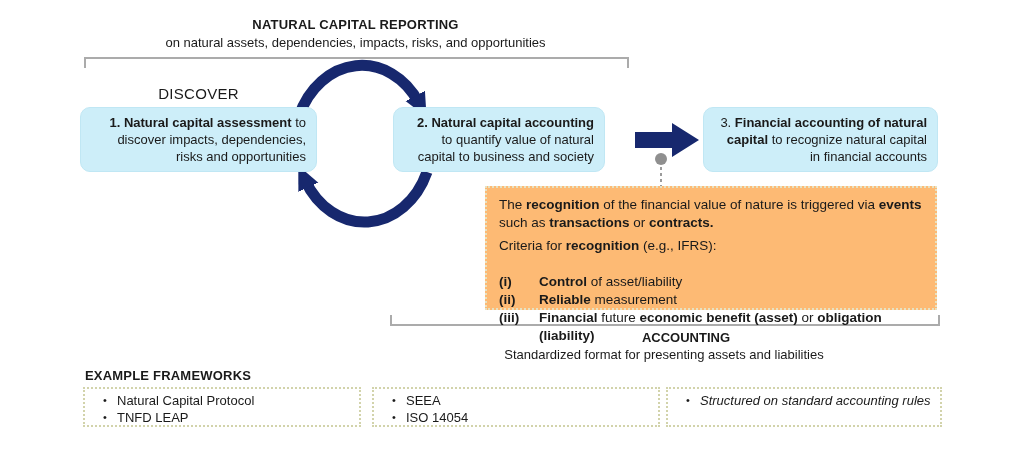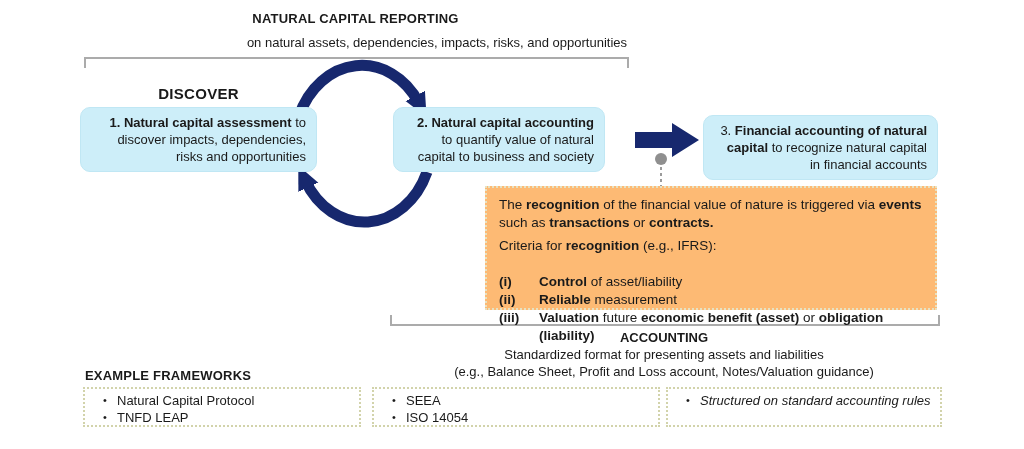--- a/index.html
+++ b/index.html
@@ -4,26 +4,26 @@
 <style>
   html,body { margin:0; padding:0; background:#ffffff; }
   .canvas {
     position:relative; width:1024px; height:449px; overflow:hidden;
     background:#ffffff; color:#1a1a1a;
     font-family:"Liberation Sans","DejaVu Sans",sans-serif;
   }
   .abs { position:absolute; }
 
   .title    { font-weight:bold; font-size:13px; text-align:center; letter-spacing:.2px; }
-  .subtitle { font-size:13px; text-align:right; }
+  .subtitle { font-size:13px; text-align:center; }
 
   .bracket-top    { border-top:2px solid #ababab; border-left:2px solid #ababab; border-right:2px solid #ababab; }
   .bracket-bottom { border-bottom:2px solid #ababab; border-left:2px solid #ababab; border-right:2px solid #ababab; }
 
-  .stage-heading { font-size:15px; font-weight:bold; text-align:center; letter-spacing:.3px; }
+  .stage-heading { font-size:15px; font-weight:normal; text-align:center; letter-spacing:.3px; }
   .stage-box {
     background:#cdeef9; border:1px solid #c0e7f4; border-radius:10px;
     font-size:13px; line-height:1.32; text-align:right;
     display:flex; align-items:center; justify-content:center;
     padding:5px 10px; box-sizing:border-box; z-index:2;
   }
 
   .note-box {
     border:2px dotted #e7e2c2; background:#fdba74;
     font-size:13.5px; line-height:1.34; padding:6px 12px; box-sizing:border-box; z-index:2;
@@ -61,60 +61,59 @@
       <path d="M 299 116 A 68 82 0 0 1 419 103" fill="none" stroke="#17286E" stroke-width="11" marker-end="url(#ah)"></path>
       <path d="M 427 172 A 68 82 0 0 1 305 180" fill="none" stroke="#17286E" stroke-width="11" marker-end="url(#ah)"></path>
     </g>
 
     <polygon points="635,132 672,132 672,123 699,140 672,157 672,148 635,148" fill="#17286E"></polygon>
 
     <circle cx="661" cy="159" r="6" fill="#8F8F8F"></circle>
     <line x1="661" y1="167" x2="661" y2="186" stroke="#9B9B9B" stroke-width="2" stroke-dasharray="3 3"></line>
   </svg>
 
-  <div class="abs title" style="left:84px; top:11px; width:543px;">NATURAL CAPITAL REPORTING</div>
+  <div class="abs title" style="left:84px; top:17px; width:543px;">NATURAL CAPITAL REPORTING</div>
   <div class="abs subtitle" style="left:84px; top:35px; width:543px;">on natural assets, dependencies, impacts, risks, and opportunities</div>
 
   <div class="abs bracket-top" style="left:84px; top:57px; width:541px; height:9px;"></div>
 
   <div class="abs stage-heading" style="left:80px; top:85px; width:237px;">DISCOVER</div>
   <div class="abs stage-heading" style="left:703px; top:85px; width:235px;margin-top:44px;">RECOGNISE</div>
 
   <div class="abs stage-box" style="left:80px; top:107px; width:237px; height:65px;">
     <div><b>1. Natural capital assessment</b><span> to discover impacts, dependencies, risks and opportunities</span></div>
   </div>
   <div class="abs stage-box" style="left:393px; top:107px; width:212px; height:65px;">
     <div><b>2. Natural capital accounting</b><span> to quantify value of natural capital to business and society</span></div>
   </div>
-  <div class="abs stage-box" style="left:703px; top:107px; width:235px; height:65px;margin-top:8px;">
+  <div class="abs stage-box" style="left:703px; top:107px; width:235px; height:65px;">
     <div><span>3. </span><b>Financial accounting of natural capital</b><span> to recognize natural capital in financial accounts</span></div>
   </div>
 
   <div class="abs note-box" style="left:485px; top:186px; width:452px; height:124px;">
     <p class="note-intro"><span>The </span><b>recognition</b><span> of the financial value of nature is triggered via </span><b>events</b><span> such as </span><b>transactions</b><span> or </span><b>contracts.</b></p>
     <p class="note-criteria"><span>Criteria for </span><b>recognition</b><span> (e.g., IFRS):</span></p>
     <div class="note-item">
       <span class="note-num">(i)</span>
       <span><b>Control</b><span> of asset/liability</span></span>
     </div>
     <div class="note-item">
       <span class="note-num">(ii)</span>
       <span><b>Reliable</b><span> measurement</span></span>
     </div>
     <div class="note-item">
       <span class="note-num">(iii)</span>
-      <span><b>Valuation</b><span> future </span><b>economic benefit (asset)</b><span> or </span><b>obligation (liability)</b></span>
+      <span><b>Financial</b><span> future </span><b>economic benefit (asset)</b><span> or </span><b>obligation (liability)</b></span>
     </div>
   </div>
 
   <div class="abs bracket-bottom" style="left:390px; top:315px; width:546px; height:9px;"></div>
 
-  <div class="abs acct-title" style="left:390px; top:330px; width:548px;">ACCOUNTING</div>
+  <div class="abs acct-title" style="left:412px; top:330px; width:548px;">ACCOUNTING</div>
   <div class="abs acct-line" style="left:390px; top:347px; width:548px;">Standardized format for presenting assets and liabilities</div>
-  <div class="abs acct-line" style="left:370px; top:364px; width:588px;">(e.g., Balance Sheet, Profit and Loss account, Notes/Valuation guidance)</div>
 
   <div class="abs fw-heading" style="left:85px; top:368px;">EXAMPLE FRAMEWORKS</div>
 
   <div class="abs fw-box" style="left:83px; top:387px; width:278px; height:40px;">
     <div class="fw-item">
       <span class="fw-bullet">•</span>
       <span>Natural Capital Protocol</span>
     </div>
     <div class="fw-item">
       <span class="fw-bullet">•</span>

